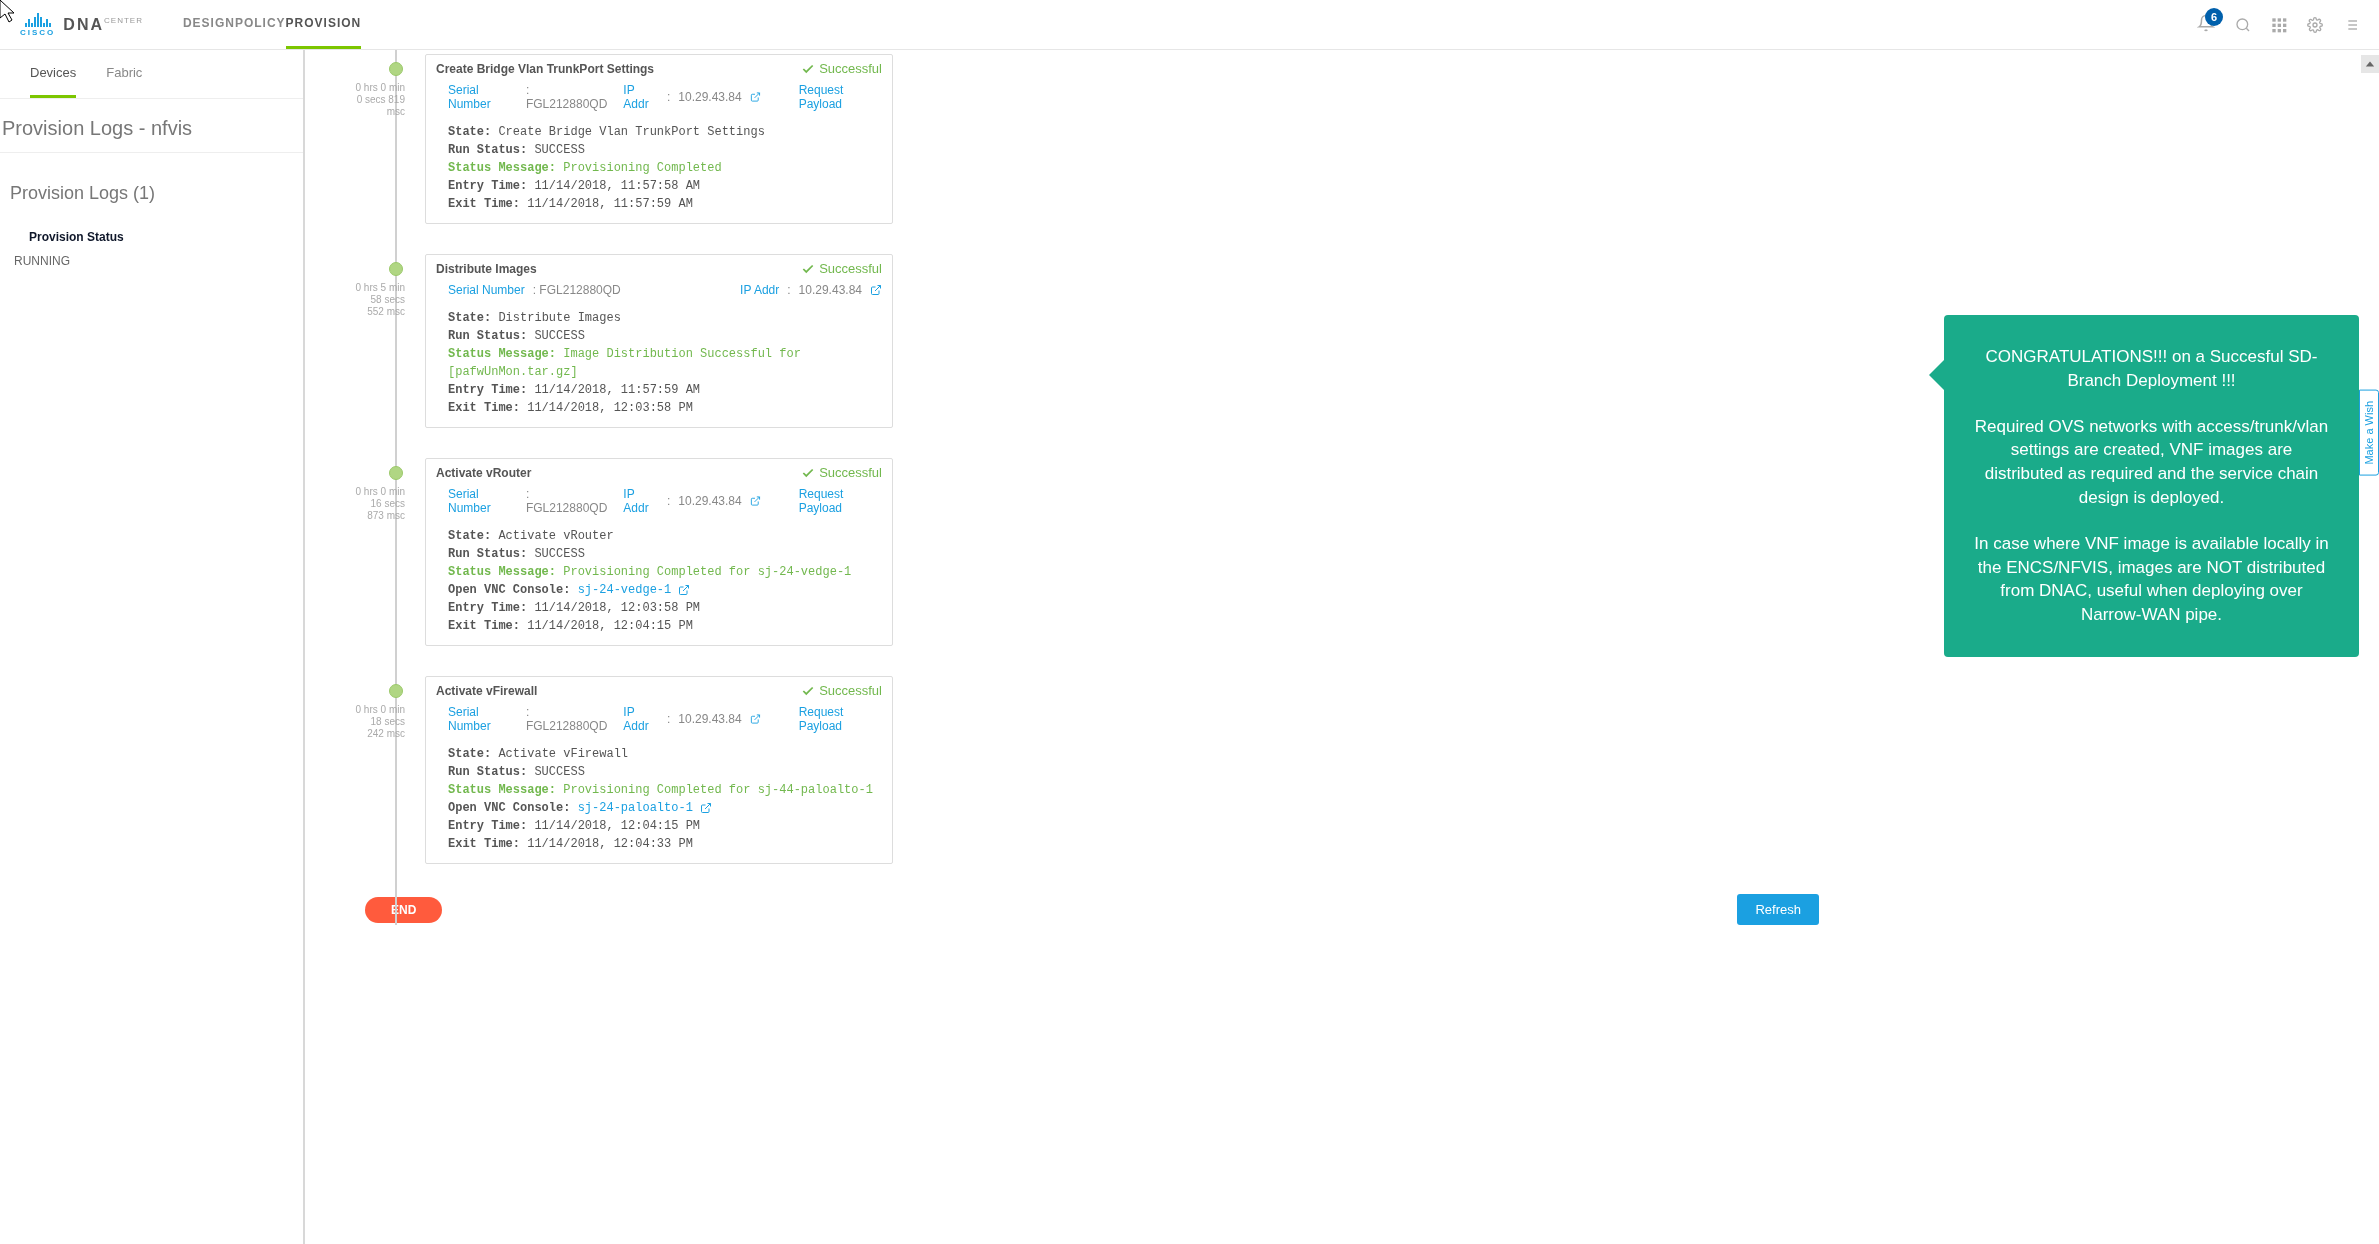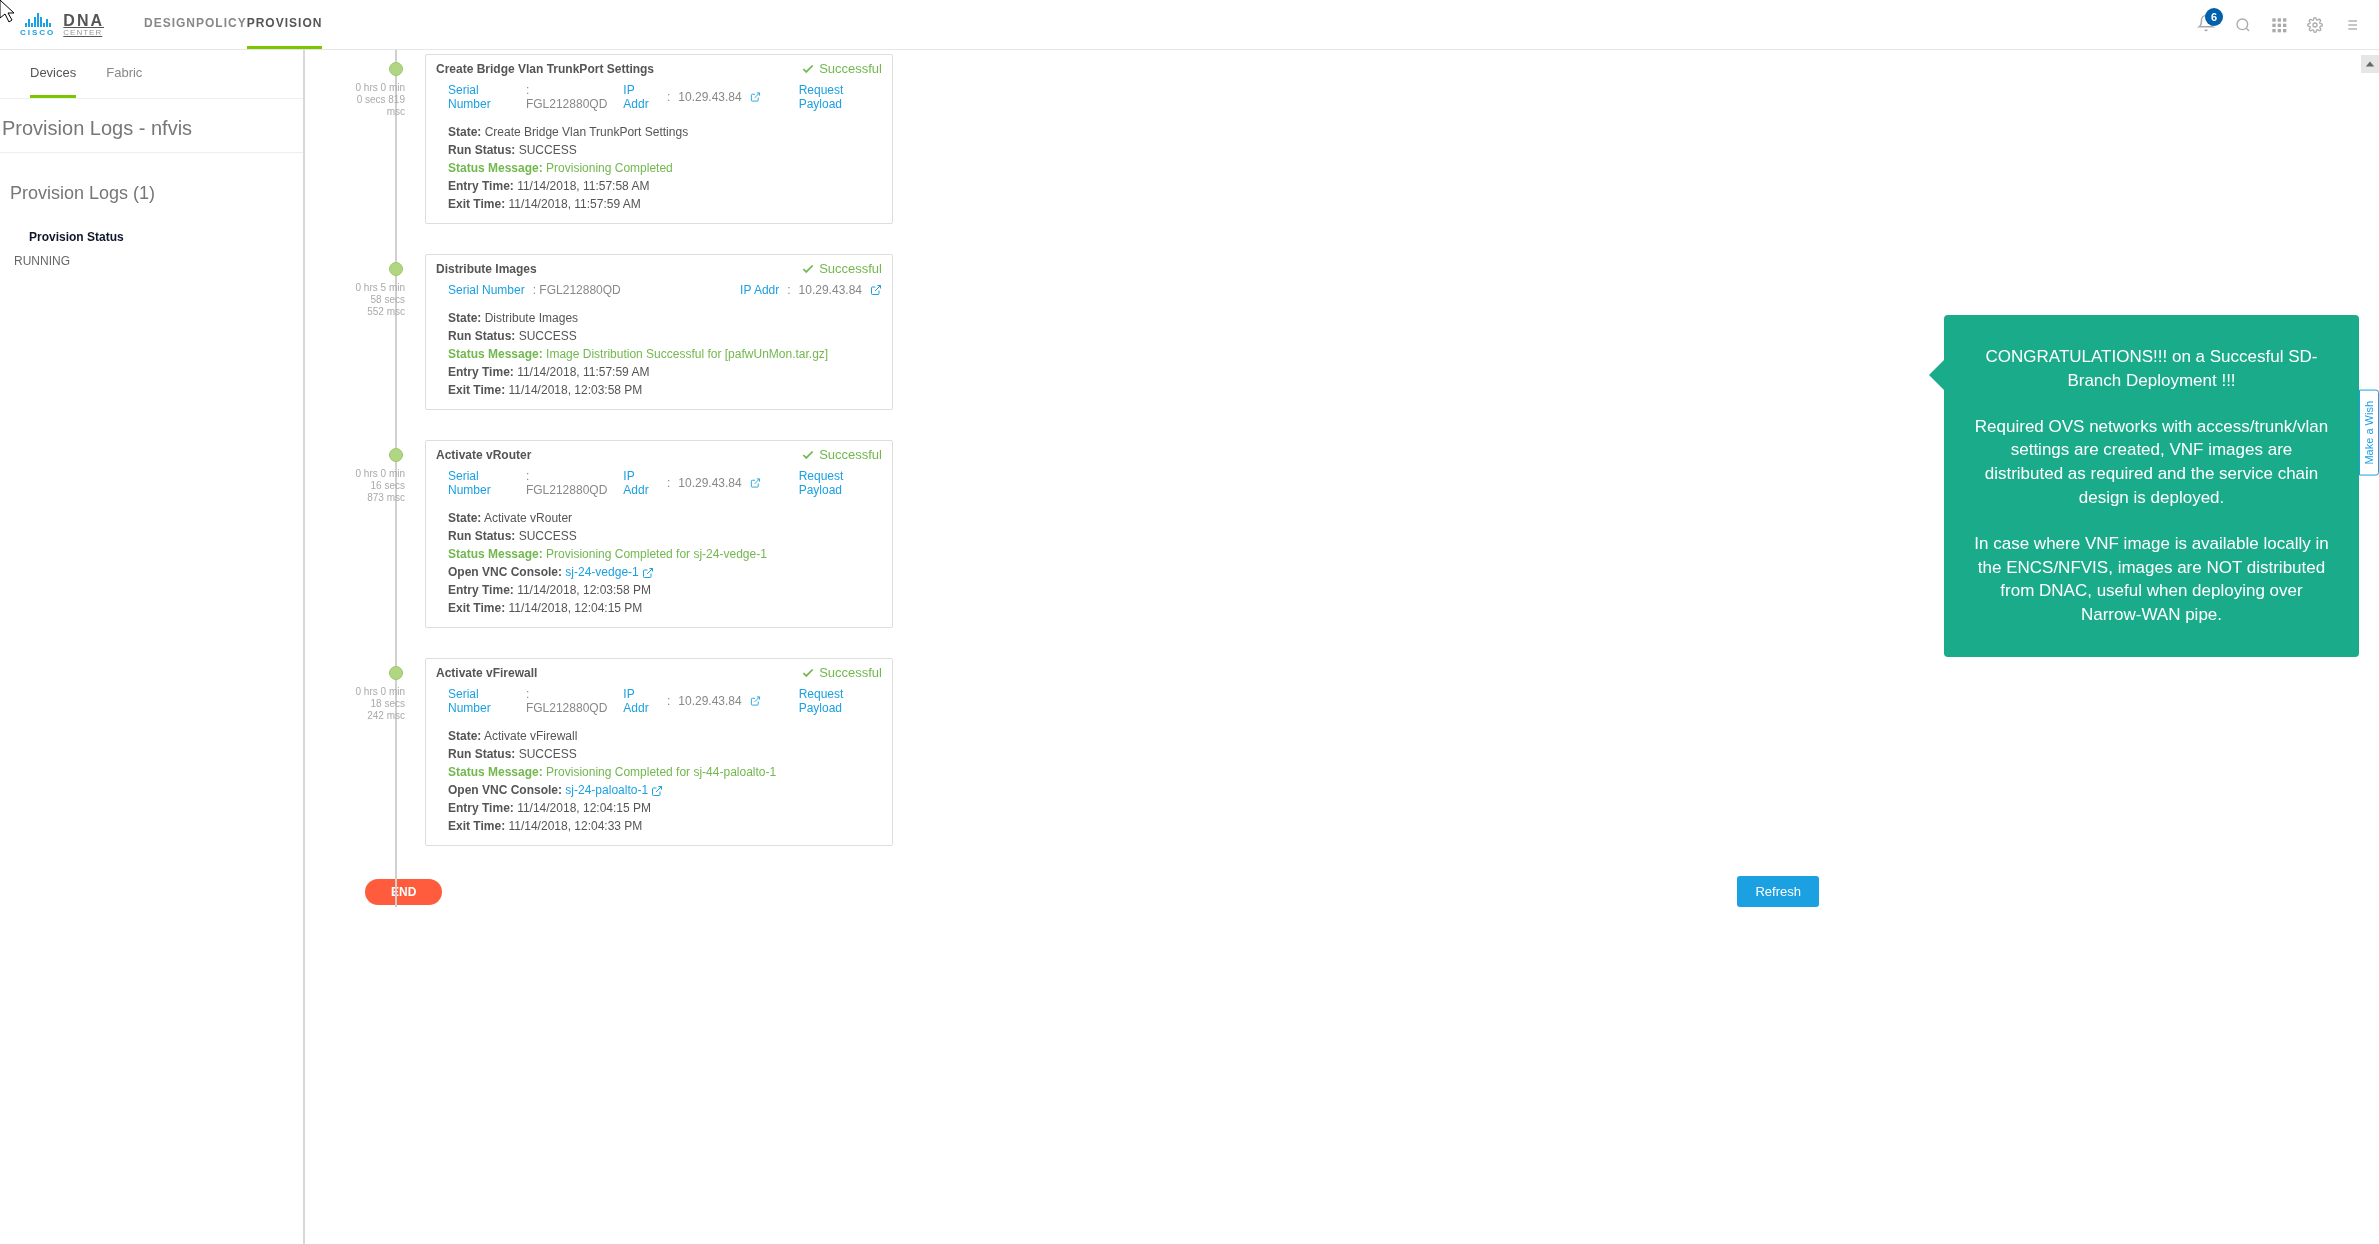--- a/index.html
+++ b/index.html
@@ -3,21 +3,21 @@
 <meta charset="utf-8">
 <style>
   * { margin: 0; padding: 0; box-sizing: border-box; }
   body { font-family: -apple-system, BlinkMacSystemFont, "Segoe UI", Helvetica, Arial, sans-serif; font-size: 13px; color: #555; background: #fff; overflow: hidden; }
   .topbar { height: 50px; display: flex; align-items: center; padding: 0 20px; border-bottom: 1px solid #e6e6e6; }
   .logo-area { display: flex; align-items: center; margin-right: 40px; }
   .cisco-logo { display: flex; flex-direction: column; align-items: center; margin-right: 8px; }
   .bars { display: flex; align-items: flex-end; gap: 1px; }
   .bars span { display: inline-block; width: 2px; background: #1ba0e1; }
   .cisco-text { font-size: 8px; letter-spacing: 2px; color: #1ba0e1; font-weight: bold; margin-top: 1px; }
-  .dna-block { display: flex; flex-direction: column; line-height: 1; text-decoration: underline; }
+  .dna-block { display: flex; flex-direction: row; line-height: 1; }
   .dna-text { font-size: 16px; font-weight: 600; letter-spacing: 2px; color: #555; }
   .center-text { font-size: 8px; letter-spacing: 1px; color: #999; }
   .nav { display: flex; }
   .nav-item { font-size: 12px; font-weight: 600; letter-spacing: 1px; color: #888; cursor: pointer; padding: 16px 0; border-bottom: 3px solid transparent; }
   .nav-item.active { color: #555; border-bottom-color: #7cc600; }
   .topbar-right { margin-left: auto; display: flex; align-items: center; gap: 20px; color: #888; }
   .badge { background: #0060ac; color: #fff; border-radius: 50%; width: 18px; height: 18px; display: inline-flex; align-items: center; justify-content: center; font-size: 11px; font-weight: 600; }
   .bell-wrap { position: relative; }
   .topbar-right svg, .topbar-right .grid-ico, .topbar-right .gear-ico, .topbar-right .list-ico { cursor: pointer; }
 
@@ -37,21 +37,21 @@
   .step { position: relative; margin-bottom: 30px; }
   .dot { position: absolute; left: 24px; top: 8px; width: 14px; height: 14px; border-radius: 50%; background: #b0d683; border: 1px solid #9bc96a; }
   .timing { position: absolute; left: -55px; top: 28px; width: 95px; text-align: right; font-size: 10px; color: #aaa; line-height: 1.2; }
   .card { margin-left: 60px; width: 468px; border: 1px solid #ddd; border-radius: 2px; padding: 0; }
   .card-head { display: flex; align-items: center; padding: 6px 10px 4px 10px; }
   .card-title { font-size: 12px; font-weight: 600; color: #555; flex: 1; }
   .status-ok { color: #72b84e; font-size: 13px; display: flex; align-items: center; gap: 4px; }
   .card-sub { display: flex; align-items: center; padding: 3px 10px 6px 22px; gap: 8px; font-size: 12px; }
   .link { color: #1ba0e1; cursor: pointer; }
   .muted { color: #888; }
-  .card-body { padding: 6px 10px 10px 22px; font-size: 12px; line-height: 1.5; }
+  .card-body { padding: 6px 10px 10px 22px; font-size: 12px; line-height: 1.5; font-family: Liberation Mono, monospace; }
   .kv b { font-weight: 600; color: #555; }
   .green { color: #72b84e; font-weight: 600; }
   .end-row { display: flex; align-items: center; margin-left: 0px; margin-top: 20px; }
   .end-btn { background: #ff5b3d; color: #fff; border: none; border-radius: 14px; padding: 6px 26px; font-size: 12px; font-weight: 600; cursor: pointer; }
   .refresh-btn { background: #1ba0e1; color: #fff; border: none; border-radius: 3px; padding: 8px 18px; font-size: 13px; cursor: pointer; margin-left: auto; margin-right: 560px; }
 
   .callout { position: fixed; right: 20px; top: 315px; width: 415px; background: #1aab8a; color: #fff; border-radius: 4px; padding: 30px 28px; font-size: 17px; line-height: 1.4; text-align: center; }
   .callout::before { content: ""; position: absolute; left: -45px; top: 30px; border: 30px solid transparent; border-right-color: #1aab8a; }
   .callout p { margin-bottom: 22px; }
   .callout p:last-child { margin-bottom: 0; }

